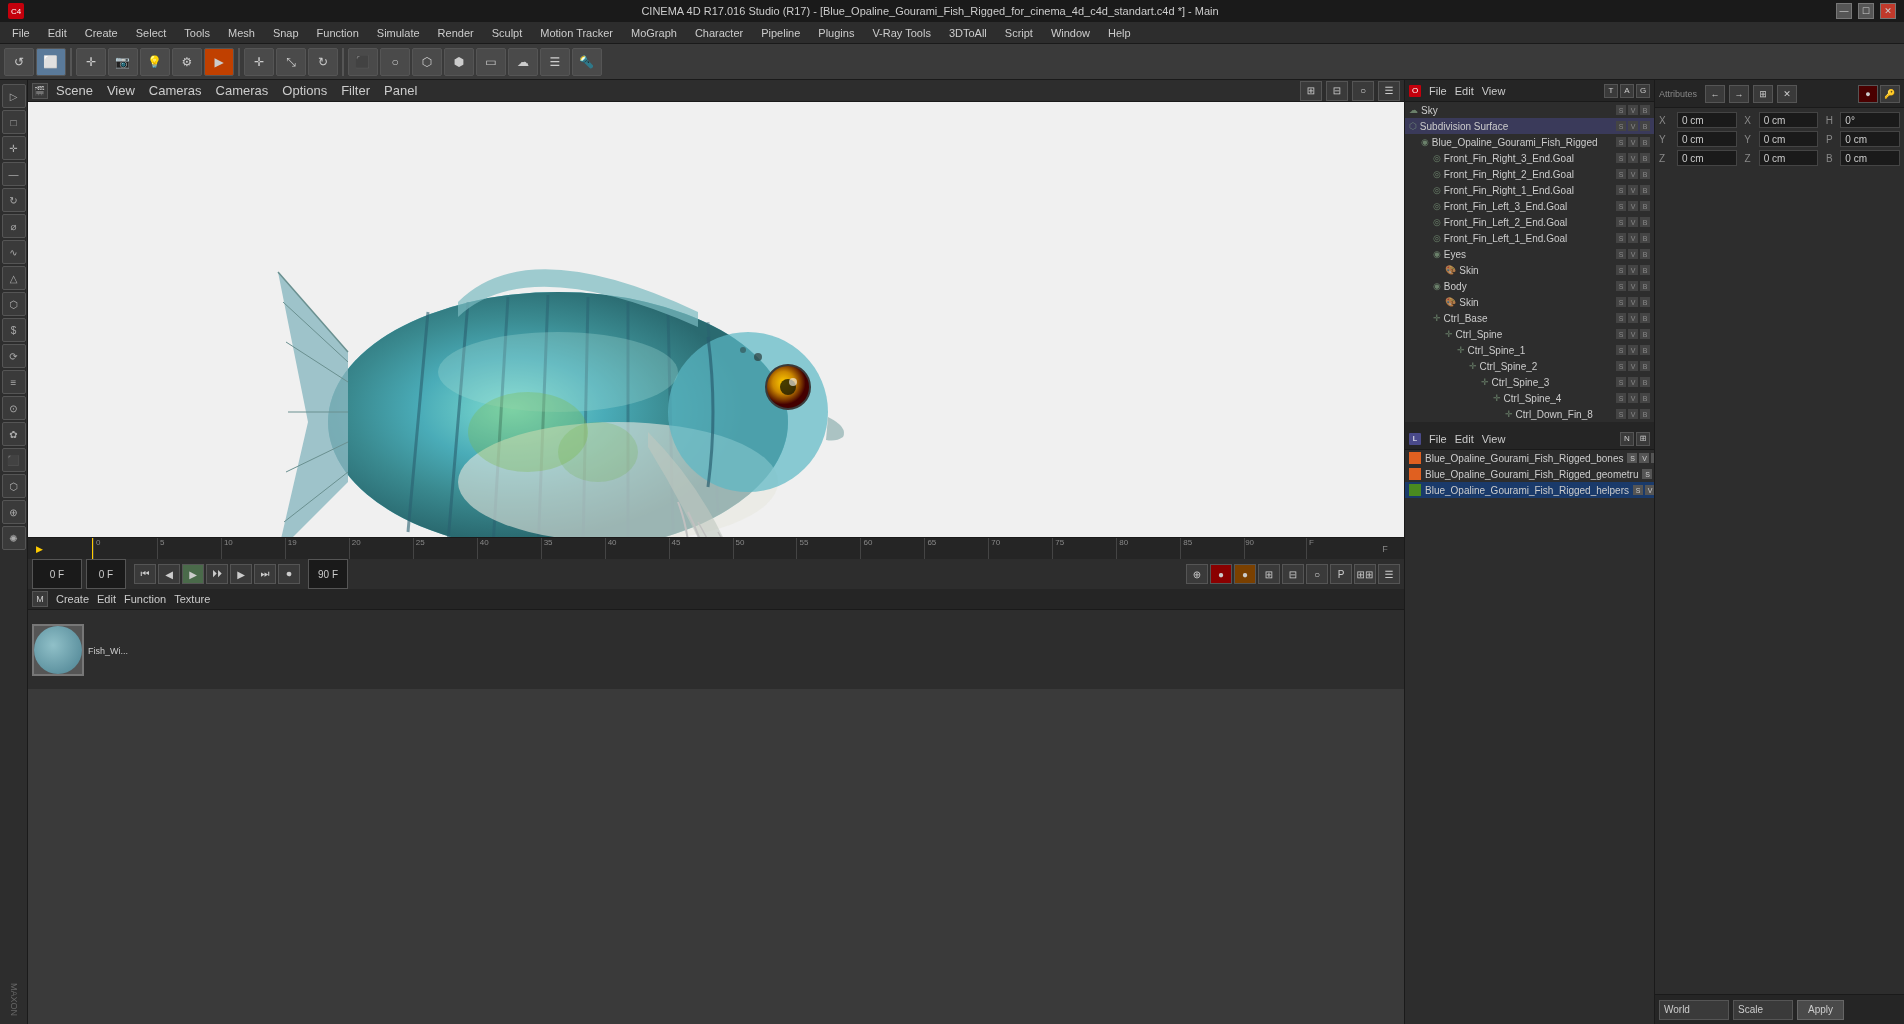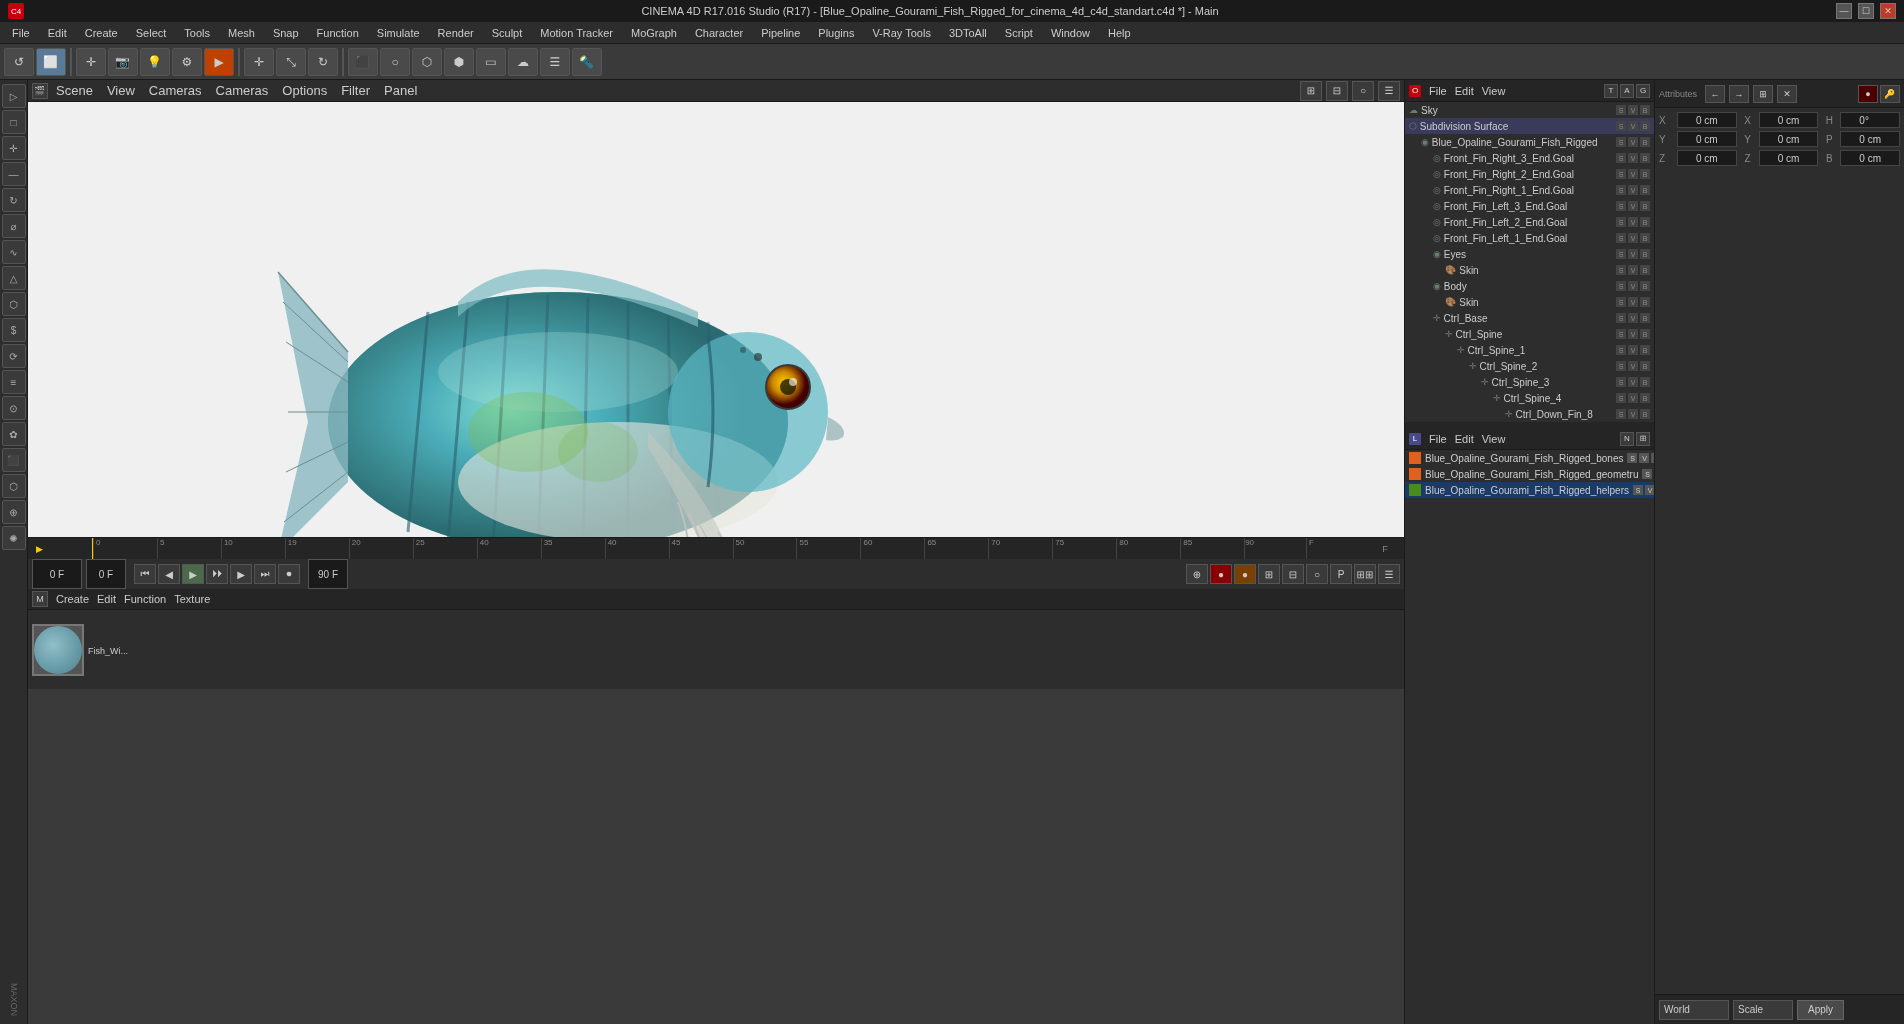--- a/index.html
+++ b/index.html
@@ -88,21 +88,21 @@
     .layer-icons { display: flex; gap: 2px; }
     .layer-icon { width: 10px; height: 10px; background: #555; font-size: 7px; display: flex; align-items: center; justify-content: center; color: #ccc; }
 
     
     #attr-panel { width: 250px; background: #2d2d2d; display: flex; flex-direction: column; border-left: 1px solid #1a1a1a; }
     #attr-toolbar { height: 28px; background: #252525; display: flex; align-items: center; padding: 0 4px; gap: 4px; border-bottom: 1px solid #1a1a1a; }
     .attr-btn { width: 20px; height: 18px; background: #3a3a3a; border: 1px solid #555; display: flex; align-items: center; justify-content: center; font-size: 9px; color: #ccc; cursor: pointer; }
     #attr-fields { flex: 1; padding: 4px; }
     .attr-row { display: flex; align-items: center; margin-bottom: 3px; gap: 4px; }
     .attr-label { width: 14px; font-size: 10px; color: #888; }
-    .attr-field { flex: 1; height: 16px; background: #1a1a1a; border: 1px solid #444; color: #ccc; font-size: 10px; padding: 0 18px; display: flex; align-items: center; }
+    .attr-field { flex: 1; height: 16px; background: #1a1a1a; border: 1px solid #444; color: #ccc; font-size: 10px; padding: 0 4px; display: flex; align-items: center; }
     .attr-sep { width: 14px; font-size: 10px; color: #888; text-align: center; }
     #attr-bottom { height: 30px; background: #252525; display: flex; align-items: center; padding: 0 4px; gap: 4px; border-top: 1px solid #1a1a1a; }
     .attr-dropdown { height: 20px; background: #3a3a3a; border: 1px solid #555; color: #ccc; font-size: 10px; padding: 0 4px; display: flex; align-items: center; cursor: pointer; }
     .attr-apply { height: 20px; padding: 0 10px; background: #4a4a4a; border: 1px solid #666; color: #ccc; font-size: 10px; display: flex; align-items: center; cursor: pointer; }
 
     
     ::-webkit-scrollbar { width: 8px; }
     ::-webkit-scrollbar-track { background: #1a1a1a; }
     ::-webkit-scrollbar-thumb { background: #555; }
 

